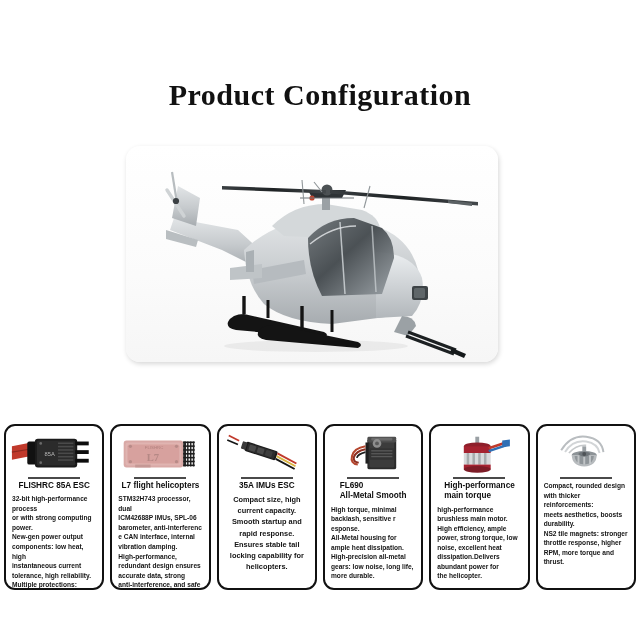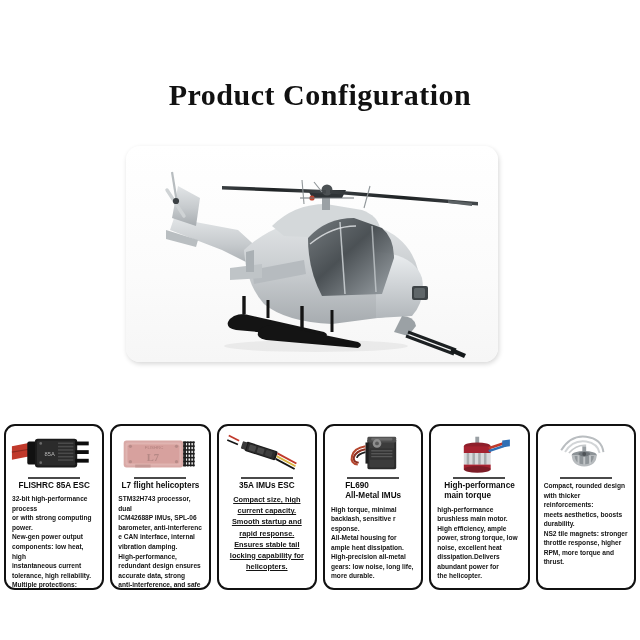--- a/index.html
+++ b/index.html
@@ -99,21 +99,21 @@
     font-size: 6.6px;
     line-height: 1.45;
     color: #141414;
     font-weight: 600;
     white-space: pre-line;
     width: 100%;
     padding: 0 2px;
     box-sizing: border-box;
     flex: 1 1 auto;
   }
-  .card-body.centered { text-align: center; font-size: 7.4px; line-height: 1.5; text-decoration: underline; }
+  .card-body.centered { text-align: center; font-size: 7.4px; line-height: 1.5; }
   .card-body.left { text-align: left; }
 </style>
 </head>
 <body>
 
 <div class="page-title">Product  Configuration</div>
 
 <div class="hero-card">
   <div class="hero-stage">
     <svg class="hero-svg" width="372" height="216" viewBox="0 0 372 216">
@@ -329,21 +329,21 @@
           <rect x="44" y="24" width="22" height="1.4"></rect>
         </g>
         <rect x="38" y="10" width="3" height="22" fill="#1f1f1f"></rect>
         <path d="M38 14 Q26 16 24 24 Q22 32 30 33" stroke="#b5472f" stroke-width="2.2" fill="none"></path>
         <path d="M38 17 Q28 19 26 25 Q25 31 31 31" stroke="#8d2f20" stroke-width="2" fill="none"></path>
         <path d="M38 20 Q30 22 29 26" stroke="#1d1d1d" stroke-width="1.8" fill="none"></path>
       </svg>
     </div>
     <div class="divider"></div>
     <div class="card-title">FL690
-All-Metal IMUs</div>
+All-Metal Smooth</div>
     <div class="card-body left">High torque, minimal
 backlash, sensitive r
 esponse.
 All-Metal housing for
 ample heat dissipation.
 High-precision all-metal
 gears: low noise, long life,
 more durable.</div>
   </div>
 

